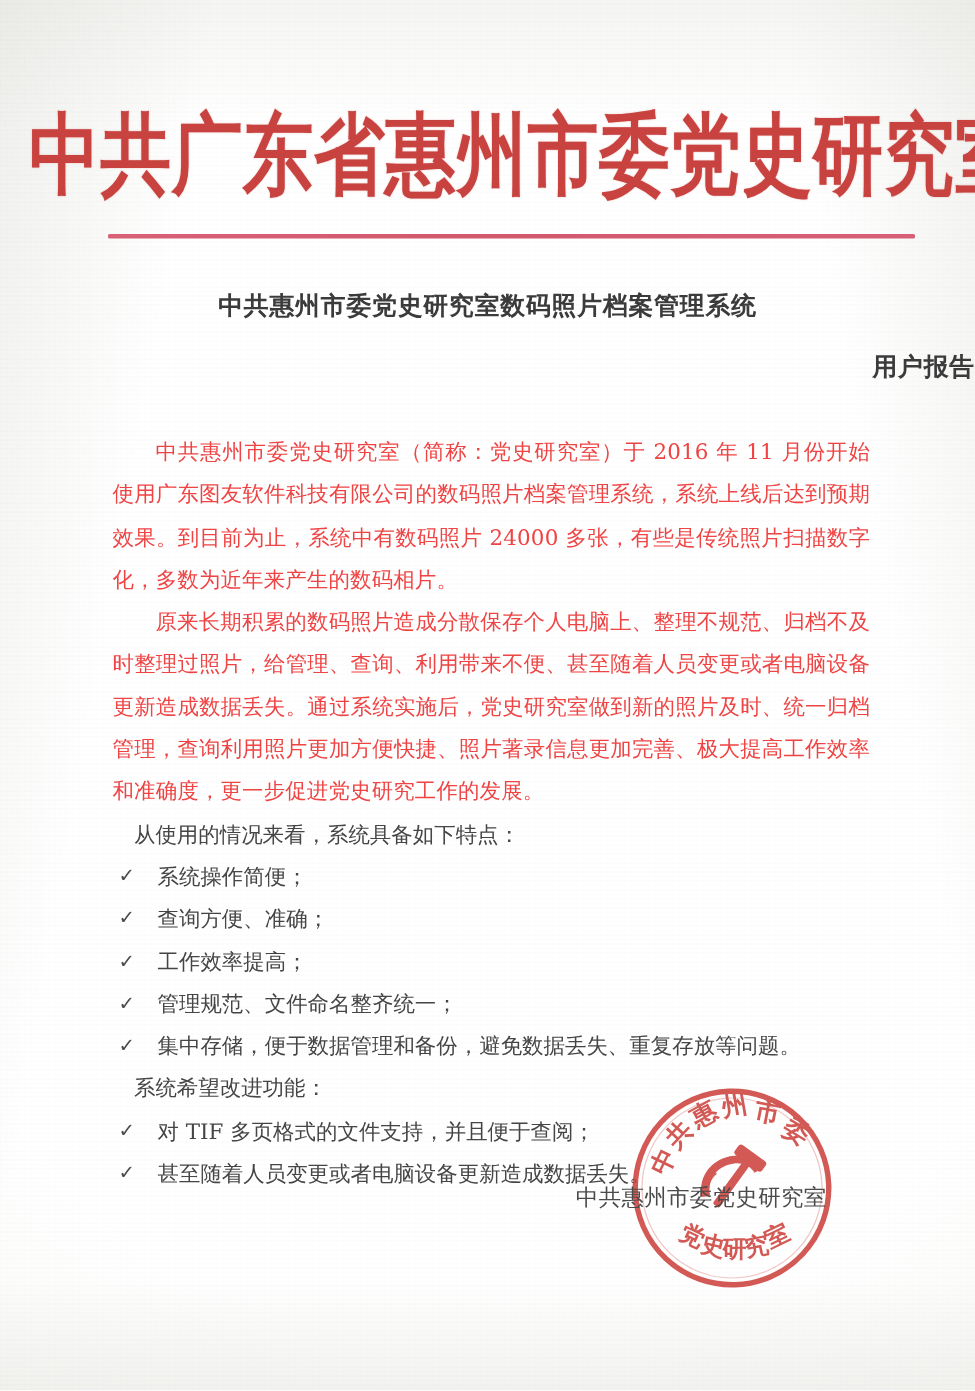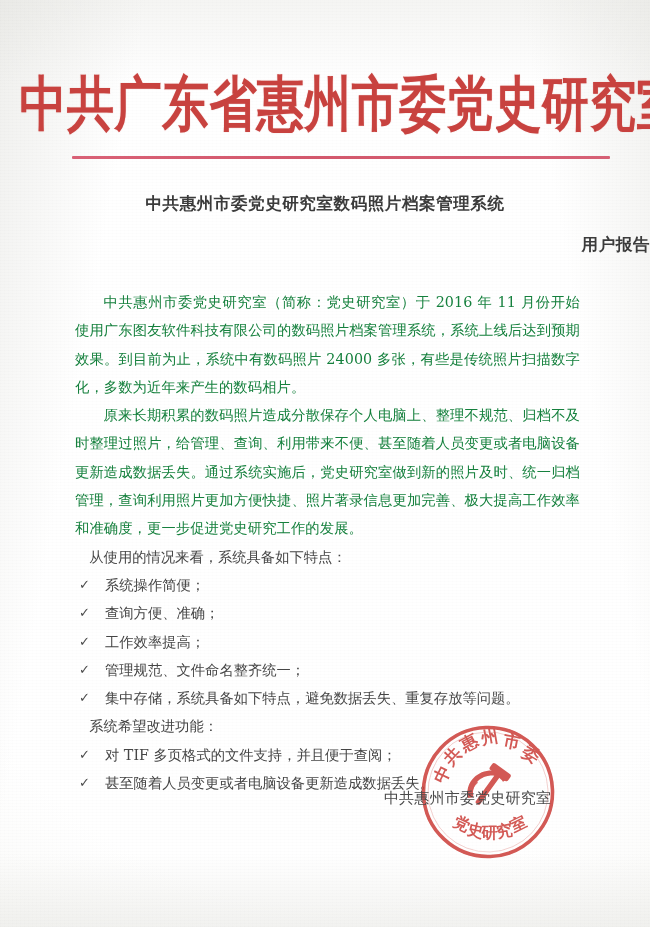--- a/index.html
+++ b/index.html
@@ -107,21 +107,21 @@
     color: #454545;
   }
   .para {
     font-size: 14.3px;
     line-height: 28.3px;
     text-align: justify;
     text-justify: inter-ideograph;
     text-indent: 2em;
     margin: 0 0 0 0;
     letter-spacing: 0.1px;
-    color: #15803d;
+    color: #ef4444;
   }
   .para + .para {
     margin-top: 0px;
   }
   .lead-in {
     font-size: 14.3px;
     line-height: 28.3px;
     text-indent: 1em;
     margin: 0;
     color: #454545;
@@ -223,21 +223,21 @@
       <li>
         <span class="tick">✓</span>
         <span>工作效率提高；</span>
       </li>
       <li>
         <span class="tick">✓</span>
         <span>管理规范、文件命名整齐统一；</span>
       </li>
       <li>
         <span class="tick">✓</span>
-        <span>集中存储，系统具备如下特点，避免数据丢失、重复存放等问题。</span>
+        <span>集中存储，便于数据管理和备份，避免数据丢失、重复存放等问题。</span>
       </li>
     </ul>
 
     <p class="lead-in">系统希望改进功能：</p>
 
     <ul class="check-list">
       <li>
         <span class="tick">✓</span>
         <span>对 TIF 多页格式的文件支持，并且便于查阅；</span>
       </li>

